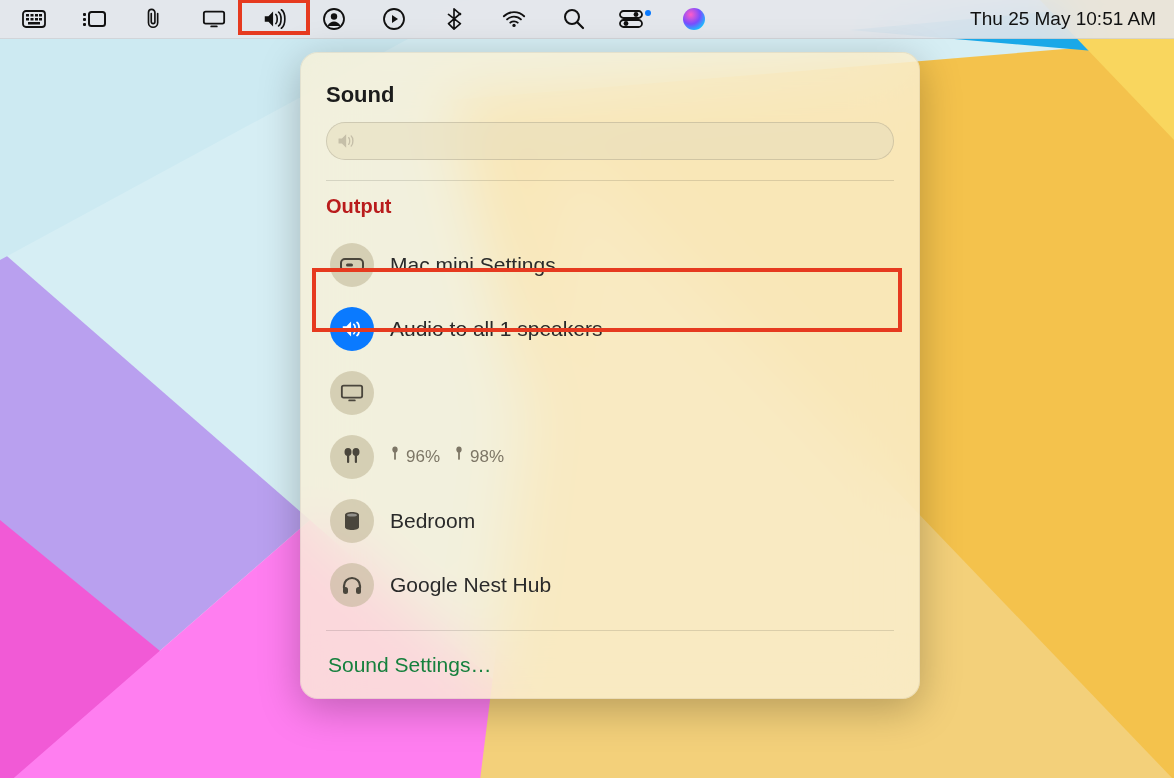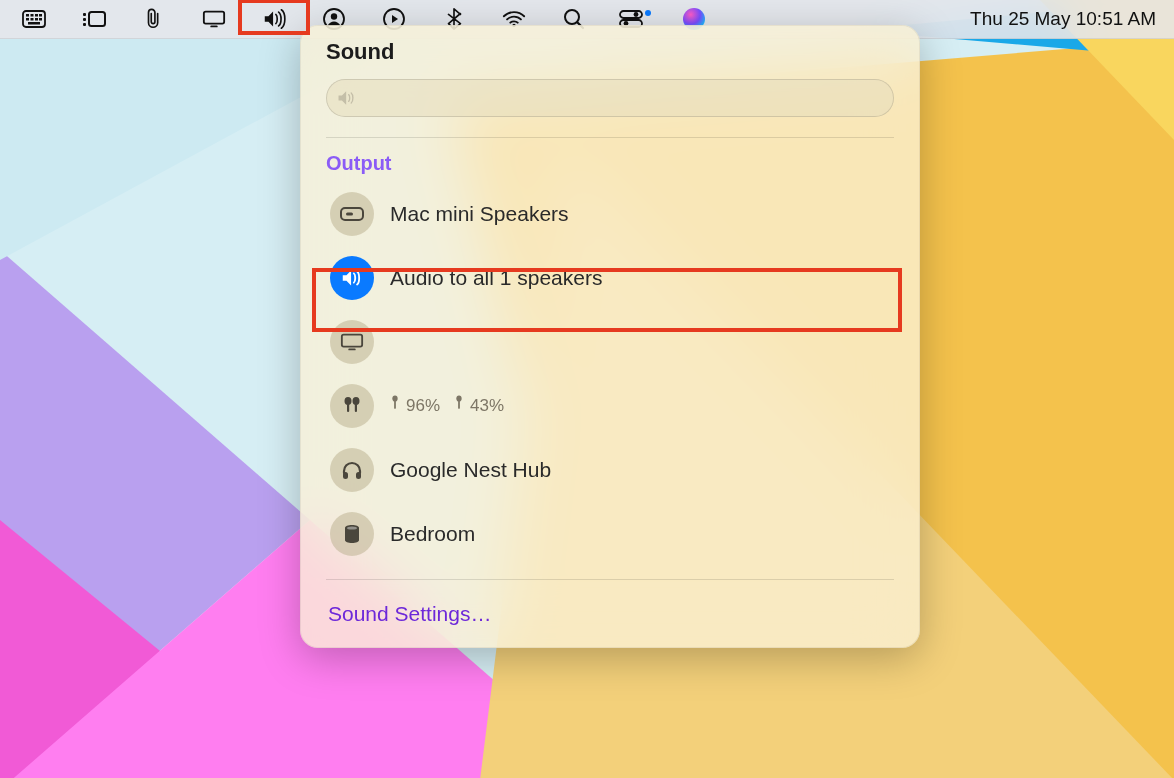--- a/index.html
+++ b/index.html
@@ -52,27 +52,27 @@
   .mb-highlight-box {
     position: absolute;
     border: 4px solid #e63a1f;
     pointer-events: none;
     z-index: 50;
   }
 
   
   .sound-panel {
     position: absolute;
-    top: 25px; left: 300px;
+    top: 52px; left: 300px;
     width: 620px;
     border-radius: 18px;
     background: rgba(250, 241, 214, 0.78);
     backdrop-filter: blur(30px);
     box-shadow: 0 10px 40px rgba(0,0,0,0.25), 0 0 0 1px rgba(0,0,0,0.06) inset;
-    padding: 8px 26px 20px 26px;
+    padding: 24px 26px 20px 26px;
     z-index: 30;
     color: #262626;
   }
   .panel-title {
     font-size: 22px; font-weight: 700;
     margin: 6px 0 14px 0;
     color: #1c1c1c;
   }
 
   
@@ -94,22 +94,22 @@
   }
   .vol-slider .knob svg { width: 22px; height: 18px; opacity: 0.35; }
 
   .divider {
     height: 1px; background: rgba(0,0,0,0.12);
     margin: 4px 0 14px 0;
   }
 
   .section-label {
     font-size: 20px; font-weight: 600;
-    color: #8b5cf6;
-    margin-bottom: 10px;
+    color: #b91c1c;
+    margin-bottom: 18px;
   }
 
   .device-list { display:flex; flex-direction:column; gap: 6px; }
   .device {
     display: flex; align-items: center;
     gap: 16px;
     padding: 7px 4px;
     border-radius: 10px;
     cursor: default;
   }
@@ -125,21 +125,21 @@
   .device.active .dev-icon {
     background: #0a7aff;
     color: #fff;
   }
   .device .dev-text { display:flex; flex-direction:column; line-height:1.25; }
   .device .dev-label { font-size: 21px; color: #2a2a2a; }
   .device .dev-sub   { font-size: 17px; color: #7d7666; display:flex; align-items:flex-start; gap:14px; }
   .device .batt { display:flex; align-items:center; gap:6px; }
 
   .bottom-link {
-    font-size: 21px; color: #6d28d9;
+    font-size: 21px; color: #15803d;
     padding: 8px 2px 2px 2px;
   }
 
   .highlight-row {
     position: absolute;
     border: 4px solid #e63a1f;
     pointer-events: none;
     z-index: 40;
   }
 
@@ -278,21 +278,21 @@
 
   <div class="device-list" id="device-list">
       <div class="device" id="device-mac-mini">
         <div class="dev-icon">
   <svg viewBox="0 0 24 18">
             <rect x="1" y="3" width="22" height="12" rx="4" fill="none" stroke="currentColor" stroke-width="2"></rect>
             <rect x="6" y="7.5" width="7" height="3" rx="1.5" fill="currentColor"></rect>
           </svg>
 </div>
         <div class="dev-text">
-          <div class="dev-label">Mac mini Speakers</div>
+          <div class="dev-label">Mac mini Settings</div>
         </div>
       </div>
       <div class="device active" id="device-all-4">
         <div class="dev-icon">
   <svg viewBox="0 0 26 20">
             <path d="M3 7h4l5-5v16l-5-5H3z" fill="currentColor"></path>
             <path d="M15 5c2 1.5 2 8.5 0 10M18.5 3c3 2 3 12 0 14" fill="none" stroke="currentColor" stroke-width="2" stroke-linecap="round"></path>
           </svg>
 </div>
         <div class="dev-text">
@@ -327,48 +327,48 @@
 </span>
               <span>96%</span>
             </span>
             <span class="batt">
               <span style="color: rgb(125, 118, 102);">
   <svg viewBox="0 0 10 18" width="10" height="16">
                   <ellipse cx="5" cy="4" rx="3" ry="3.5" fill="currentColor"></ellipse>
                   <rect x="4" y="6.5" width="2" height="9" rx="1" fill="currentColor"></rect>
                 </svg>
 </span>
-              <span>43%</span>
+              <span>98%</span>
             </span>
           </div>
+        </div>
+      </div>
+      <div class="device" id="device-bedroom">
+        <div class="dev-icon">
+  <svg viewBox="0 0 20 22">
+            <path d="M10 2c4 0 7 1 7 3v12c0 2-3 3-7 3s-7-1-7-3V5c0-2 3-3 7-3z" fill="currentColor"></path>
+            <ellipse cx="10" cy="5" rx="5" ry="1.6" fill="rgba(255,255,255,0.4)"></ellipse>
+          </svg>
+</div>
+        <div class="dev-text">
+          <div class="dev-label">Bedroom</div>
         </div>
       </div>
       <div class="device" id="device-nest">
         <div class="dev-icon">
   <svg viewBox="0 0 24 22">
             <path d="M4 14v-2a8 8 0 0 1 16 0v2" fill="none" stroke="currentColor" stroke-width="2.2" stroke-linecap="round"></path>
             <rect x="3" y="13" width="5" height="7" rx="2.5" fill="currentColor"></rect>
             <rect x="16" y="13" width="5" height="7" rx="2.5" fill="currentColor"></rect>
           </svg>
 </div>
         <div class="dev-text">
           <div class="dev-label">Google Nest Hub</div>
         </div>
       </div>
-      <div class="device" id="device-bedroom">
-        <div class="dev-icon">
-  <svg viewBox="0 0 20 22">
-            <path d="M10 2c4 0 7 1 7 3v12c0 2-3 3-7 3s-7-1-7-3V5c0-2 3-3 7-3z" fill="currentColor"></path>
-            <ellipse cx="10" cy="5" rx="5" ry="1.6" fill="rgba(255,255,255,0.4)"></ellipse>
-          </svg>
-</div>
-        <div class="dev-text">
-          <div class="dev-label">Bedroom</div>
-        </div>
-      </div>
     </div>
 
   <div class="divider" style="margin-top:16px"></div>
 
   <div class="bottom-link">Sound Settings…</div>
 </div>
 
 <div class="mb-highlight-box" id="hl-menubar" style="left: 238px; top: -1.5px; width: 72px; height: 36px;"></div>
 
 <div class="highlight-row" id="hl-row" style="left: 312px; top: 268px; width: 590px; height: 64px;"></div>

